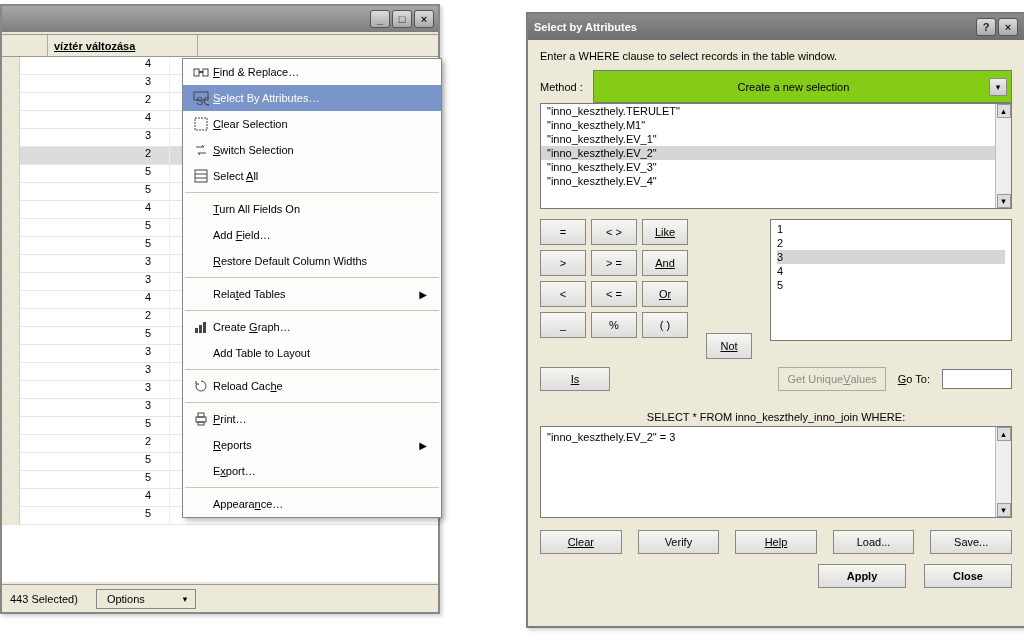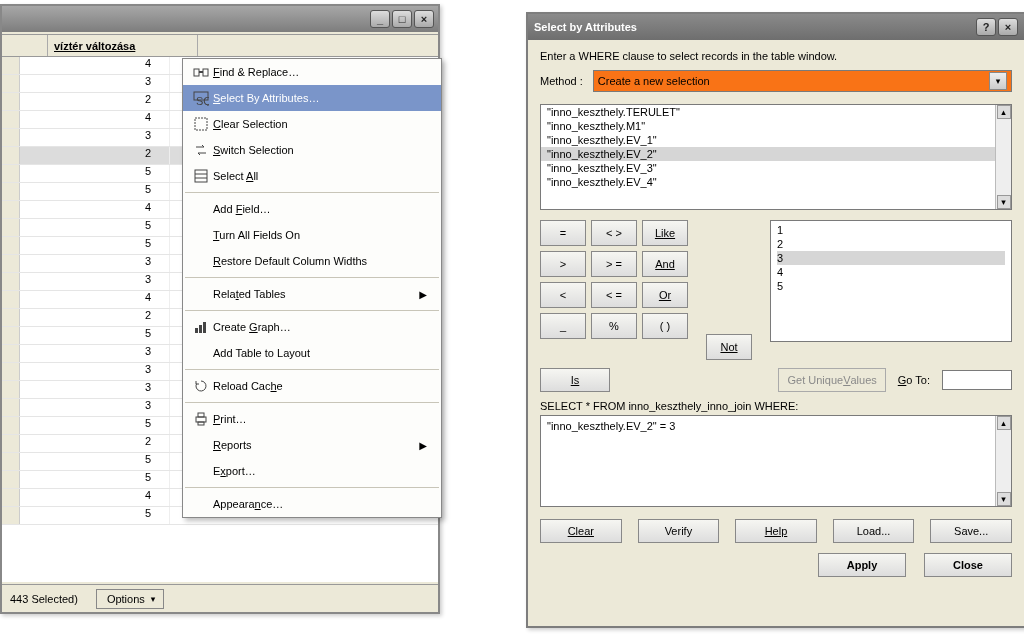--- a/index.html
+++ b/index.html
@@ -34,21 +34,21 @@
   .rows { position:absolute; top:22px; left:0; right:0; bottom:0; overflow:hidden; }
   .drow { height: 18px; display:flex; border-bottom:1px solid #e5e5e5; }
   .drow .rowhdr { border-right:1px solid #ccc; }
   .dval { flex:0 0 150px; text-align:right; padding-right:18px; border-right:1px solid #eee; }
   .drow.sel { background:#dcdcdc; }
   .status-row {
     position:absolute; left:0; right:0; bottom:0; height:28px; background:#ece9d8;
     border-top:1px solid #999; display:flex; align-items:center; padding:0 8px; gap:18px;
   }
   .options-btn {
-    height:20px; padding:0 10px; border:1px solid #888; background:#ece9d8; display:flex; align-items:center;
+    height:20px; padding:0 10px; border:1px solid #888; background:#ece9d8; display:flex; align-items:center;gap:32px;
   }
   .options-btn .carets { margin-left:6px; font-size:9px; letter-spacing:-2px; }
 
   
   .ctx {
     position:absolute; left:180px; top:52px; width:260px;
     background:#fdfdfb; border:1px solid #888;
     box-shadow:3px 3px 5px rgba(0,0,0,.25);
   }
   .ctx .item {
@@ -69,25 +69,25 @@
     border:2px solid #7d7d7d; background:#ece9d8;
     box-shadow:2px 2px 4px rgba(0,0,0,.2);
   }
   .sba .titlebar {
     height:26px; background: linear-gradient(#8a8a8a,#6e6e6e);
     color:#fff; display:flex; align-items:center; padding:0 6px; font-weight:bold;
   }
   .sba .titlebar .spacer { flex:1; }
   .sba .body { padding:10px 12px 8px 12px; }
   .instr { margin-bottom:8px; }
-  .method-row { display:flex; align-items:center; gap:10px; margin-bottom:12px; }
+  .method-row { display:flex; align-items:center; gap:10px; margin-bottom:0; }
   .method-row .mlabel::after{content:" :";}
   .combo {
-    flex:1; height:22px; border:1px solid #7a7a7a; background:#f97316;
-    display:flex; align-items:center; padding:0 4px; position:relative;
+    flex:1; height:33px; border:1px solid #7a7a7a; background:#84cc16;
+    display:flex; align-items:center; padding:0 4px; position:relative;text-align:center;
   }
   .combo .cv { flex:1; }
   .combo .cbtn {
     width:18px; height:18px; border:1px solid #888; background:linear-gradient(#eee,#ccc);
     display:flex; align-items:center; justify-content:center; font-size:9px;
   }
   .fields-box {
     border:1px solid #7a7a7a; background:#fff; height:106px;
     position:relative; overflow:hidden;
   }
@@ -116,21 +116,21 @@
   .is-row { display:flex; align-items:center; gap:12px; margin-top:8px; }
   .is-row .op-btn { width:70px; height:24px; }
   .guv-btn {
     height:24px; padding:0 8px; border:1px solid #aaa; background:#ece9d8; color:#8a8a8a;
     display:flex; align-items:center;
   }
   .goto-lbl { }
   .goto-lbl span { text-decoration: underline; }
   .goto-in { width:70px; height:20px; border:1px solid #7a7a7a; background:#fff; }
 
-  .sel-from { margin-top:8px; }
+  .sel-from { margin-top:20px;text-align:center; }
   .where-box {
     margin-top:3px; border:1px solid #7a7a7a; background:#fff; height:92px;
     padding:4px 6px; position:relative;
   }
   .where-box .vsb { position:absolute; right:0; top:0; bottom:0; width:16px;
     background:#eee; border-left:1px solid #bbb;
     display:flex; flex-direction:column; justify-content:space-between; align-items:center; }
 
   .btn-row { display:flex; gap:16px; margin-top:12px; }
   .dlg-btn {
@@ -320,25 +320,25 @@
             <rect x="2" y="2" width="12" height="12" fill="none" stroke="#444"></rect>
             <line x1="2" y1="6" x2="14" y2="6" stroke="#444"></line>
             <line x1="2" y1="10" x2="14" y2="10" stroke="#444"></line>
           </svg>
         </span>
         <span class="lbl">Select <span class="ul">A</span>ll</span>
       </div>
       <div class="sep"></div>
       <div class="item">
         <span class="iconcell"></span>
+        <span class="lbl"><span class="ul">T</span>urn All Fields On</span>
+      </div>
+      <div class="item">
+        <span class="iconcell"></span>
         <span class="lbl">Add <span class="ul">F</span>ield…</span>
-      </div>
-      <div class="item">
-        <span class="iconcell"></span>
-        <span class="lbl"><span class="ul">T</span>urn All Fields On</span>
       </div>
       <div class="item">
         <span class="iconcell"></span>
         <span class="lbl"><span class="ul">R</span>estore Default Column Widths</span>
       </div>
       <div class="sep"></div>
       <div class="item">
         <span class="iconcell"></span>
         <span class="lbl">Rela<span class="ul">t</span>ed Tables</span>
         <span class="arrow">▶</span>

